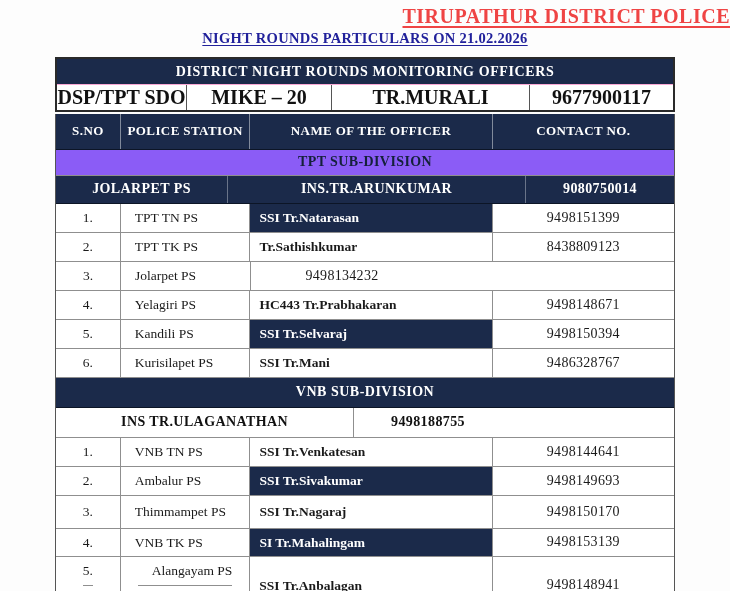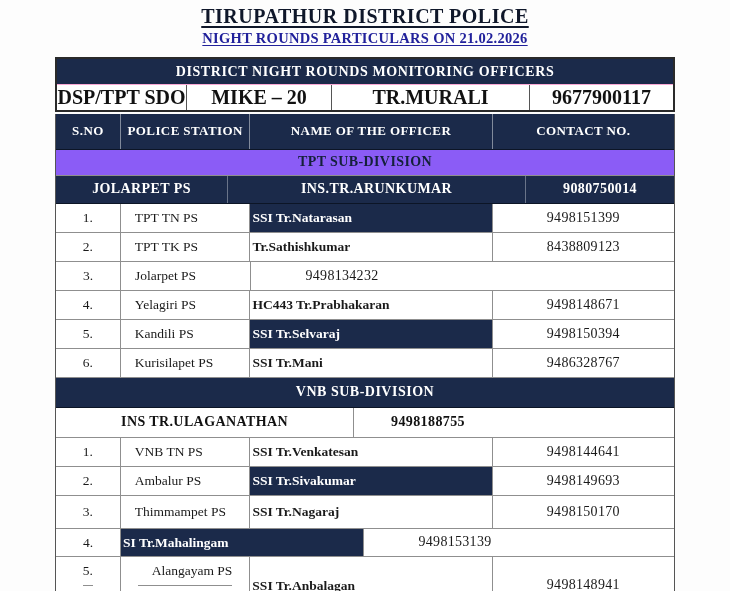--- a/index.html
+++ b/index.html
@@ -5,22 +5,22 @@
   * { margin:0; padding:0; box-sizing:border-box; }
   html,body { background:#ffffff; }
   body { font-family:"Liberation Serif","DejaVu Serif",serif; }
   #page {
     position:relative; width:730px; height:591px; overflow:hidden;
     background:#fdfdfd; margin:0 auto;
   }
   
   .doc-title {
     position:absolute; top:5px; left:0; width:100%;
-    text-align:center; font-size:20px; font-weight:bold;
-    color:#0f172a; letter-spacing:.5px;
+    text-align:right; font-size:20px; font-weight:bold;
+    color:#ef4444; letter-spacing:.5px;
     text-decoration:underline; text-underline-offset:3px;
   }
   .doc-subtitle {
     position:absolute; top:30px; left:0; width:100%;
     text-align:center; font-size:14.5px; font-weight:bold;
     color:#21219b; letter-spacing:.3px;
     text-decoration:underline; text-underline-offset:2px;
   }
   
   .mon-table {
@@ -49,21 +49,21 @@
   }
   .tr { display:flex; width:100%; border-bottom:1px solid #8f8f8f; }
   .td {
     display:flex; align-items:center; justify-content:center;
     font-size:13.5px; color:#1a1a1a; border-right:1px solid #8f8f8f;
     padding:1px 4px; line-height:1.15;
   }
   .td:last-child { border-right:none; }
   .c1{width:65px;} .c2{width:130px;} .c3{width:243px;} .c4{width:182px;}
   .left { justify-content:flex-start; padding-left:14px; }
-  .nameleft { justify-content:flex-start; padding-left:2px; font-weight:bold; }
+  .nameleft { justify-content:flex-start; padding-left:9px; font-weight:bold; }
   
   .thead { background:#1b2a4a; height:36px; border-bottom:1px solid #0c1526; }
   .thead .td {
     color:#fff; font-weight:bold; font-size:13px; text-align:center;
     border-right:1px solid rgba(255,255,255,.45); letter-spacing:.4px;
   }
   .thead .td:last-child { border-right:none; }
   
   .subdiv-white { height:26px; background:#8b5cf6; }
   .subdiv-white .td {
@@ -196,20 +196,21 @@
       <div class="td c4 contact">9498149693</div>
     </div>
     <div class="tr row row-tall">
       <div class="td c1">3.</div>
       <div class="td c2 left">Thimmampet PS</div>
       <div class="td c3 nameleft">SSI Tr.Nagaraj</div>
       <div class="td c4 contact">9498150170</div>
     </div>
     <div class="tr row" style="height:28px">
       <div class="td c1">4.</div>
+      <div class="td c2 left">VNB TK PS</div>
       <div class="td c3 nameleft navy-cell">SI Tr.Mahalingam</div>
       <div class="td c4 contact">9498153139</div>
     </div>
 
     <div class="tr merged">
       <div class="mcol td c1" style="padding:0">
         <div class="sub">5.</div>
         <div class="sub">6.</div>
       </div>
       <div class="mcol td c2" style="padding:0">

